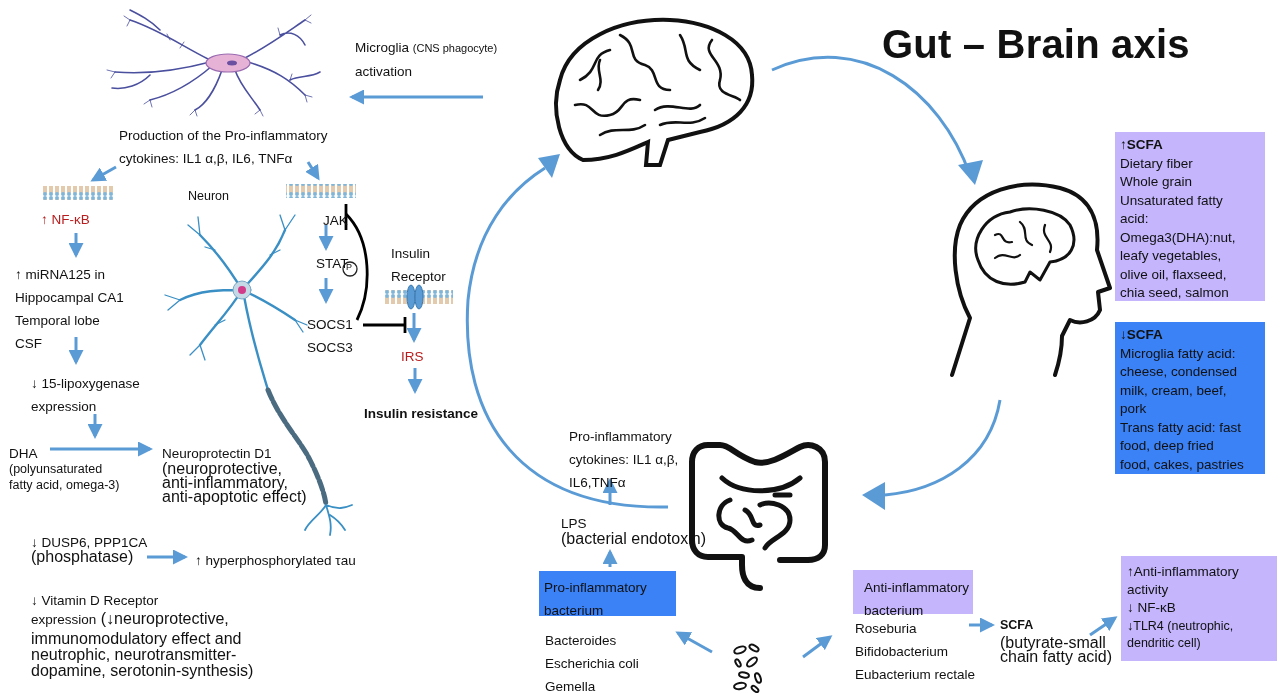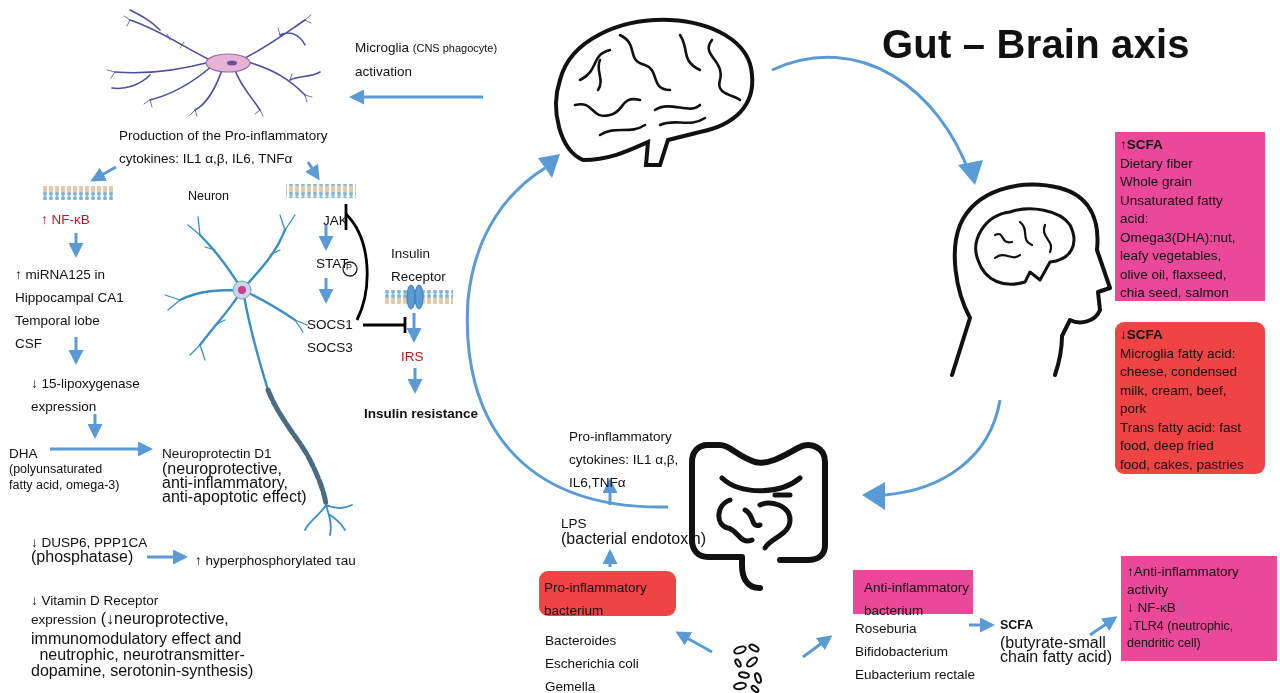--- a/index.html
+++ b/index.html
@@ -6,22 +6,22 @@
   body { width:1280px; height:693px; position:relative; overflow:hidden;
          font-family:"Liberation Sans", sans-serif; color:#111; }
   .abs { position:absolute; }
   .t13 { font-size:13.5px; line-height:23px; }
   .t12 { font-size:12.5px; line-height:16px; }
   .t11 { font-size:16px; line-height:14px; }
   .small { font-size:11px; }
   .red { color:#b91c1c; }
   .bold { font-weight:bold; }
   .title { font-size:40px; font-weight:bold; letter-spacing:0.2px; }
-  .box-green { background:#ec4899; }
-  .box-orange { background:#ef4444;border-radius:9px; }
+  .box-green { background:#c4b5fd; }
+  .box-orange { background:#3b82f6; }
   svg.layer { position:absolute; left:0; top:0; }
 </style>
 </head>
 <body>
 
 <svg class="layer" width="1280" height="693" viewBox="0 0 1280 693">
   <defs>
     <marker id="ah" viewBox="0 0 10 10" refX="8" refY="5" markerWidth="5" markerHeight="5" orient="auto-start-reverse">
       <path d="M0,0 L10,5 L0,10 z" fill="#5b9bd5"></path>
     </marker>
@@ -167,21 +167,21 @@
   <div>anti-apoptotic  effect)</div>
 </div>
 <div class="abs t13" style="left:31px;top:531px;">↓ DUSP6, PPP1CA</div>
 <div class="abs t11" style="left:31px;top:550px;">(phosphatase)</div>
 <div class="abs t13" style="left:195px;top:549px;">↑ hyperphosphorylated τau</div>
 
 <div class="abs t13" style="left:31px;top:589px;">↓ Vitamin D Receptor</div>
 <div class="abs" style="left:31px;top:608px;line-height:15px;">
   <div><span class="t13">expression</span> <span class="t11">(↓neuroprotective,</span></div>
   <div class="t11" style="line-height:16px;">immunomodulatory  effect and</div>
-  <div class="t11" style="line-height:16px;text-align:center;">neutrophic,  neurotransmitter-</div>
+  <div class="t11" style="line-height:16px;">neutrophic,  neurotransmitter-</div>
   <div class="t11" style="line-height:16px;">dopamine,  serotonin-synthesis)</div>
 </div>
 
 <div class="abs t13" style="left:315px;top:209px;margin-left:8px;">JAK</div>
 <div class="abs t13" style="left:316px;top:252px;">STAT</div>
 <div class="abs" style="left:346px;top:262px;font-size:9px;">P</div>
 <div class="abs t13" style="left:307px;top:313px;">
   <div>SOCS1</div>
   <div>SOCS3</div>
 </div>

